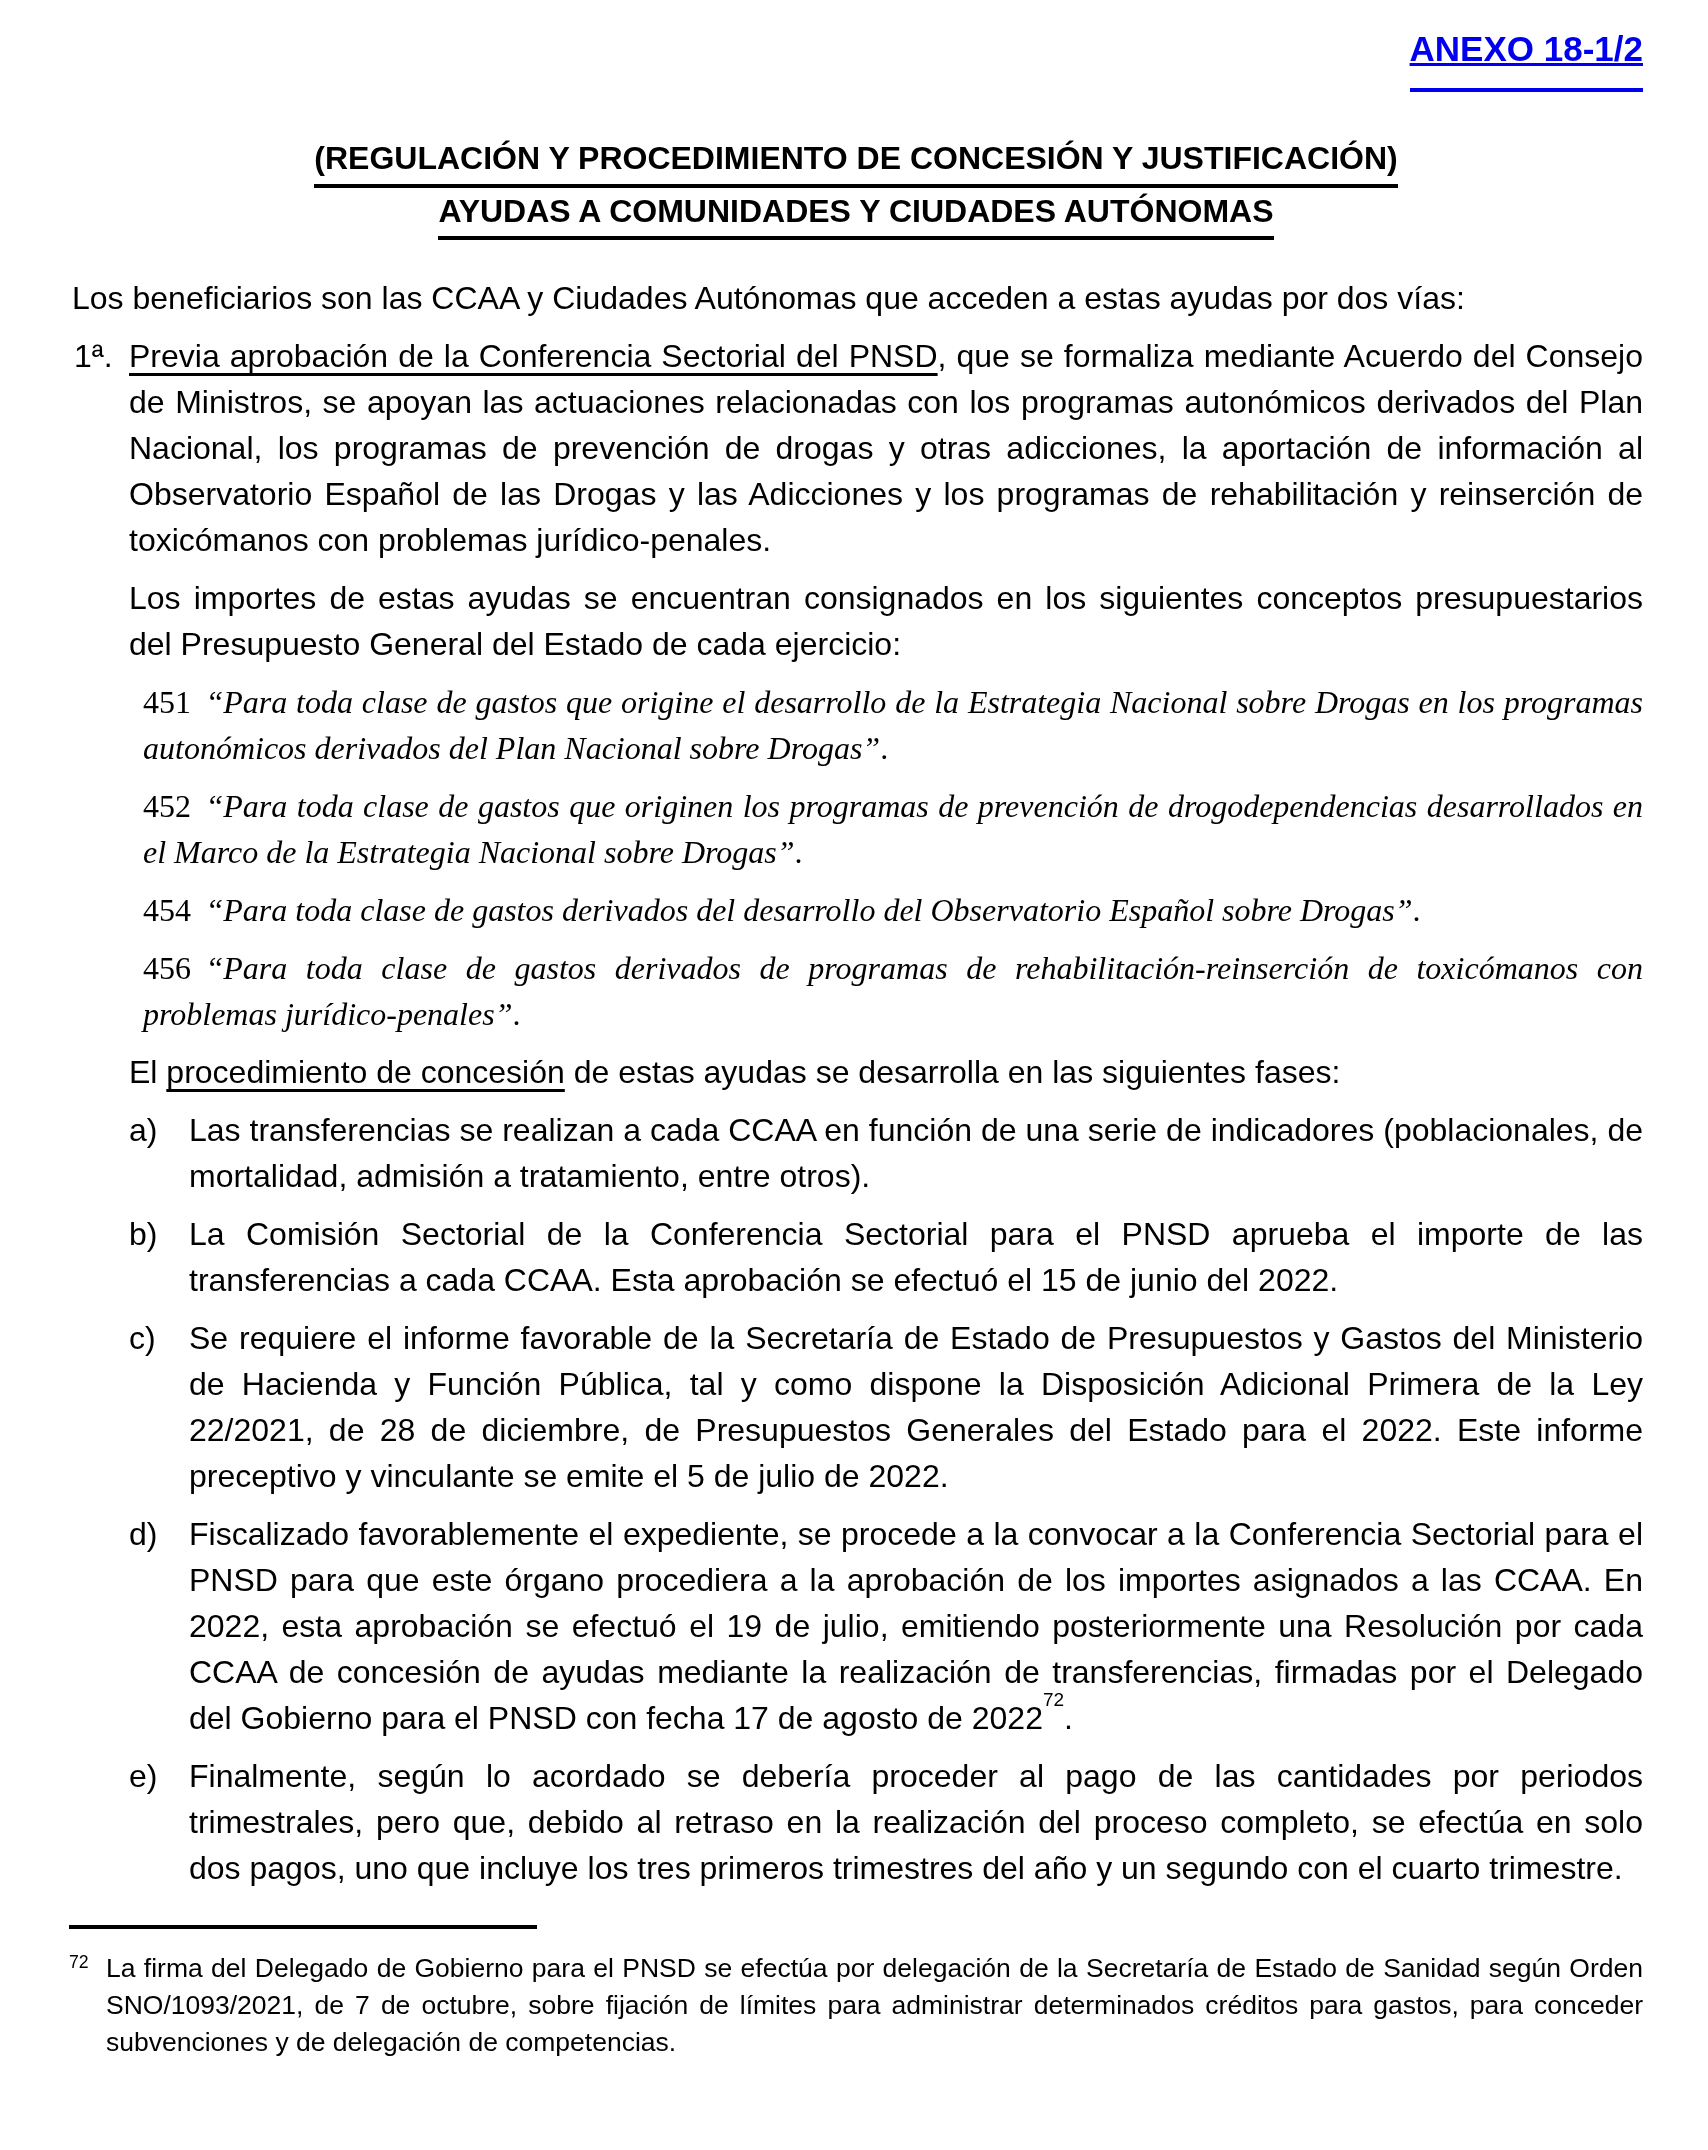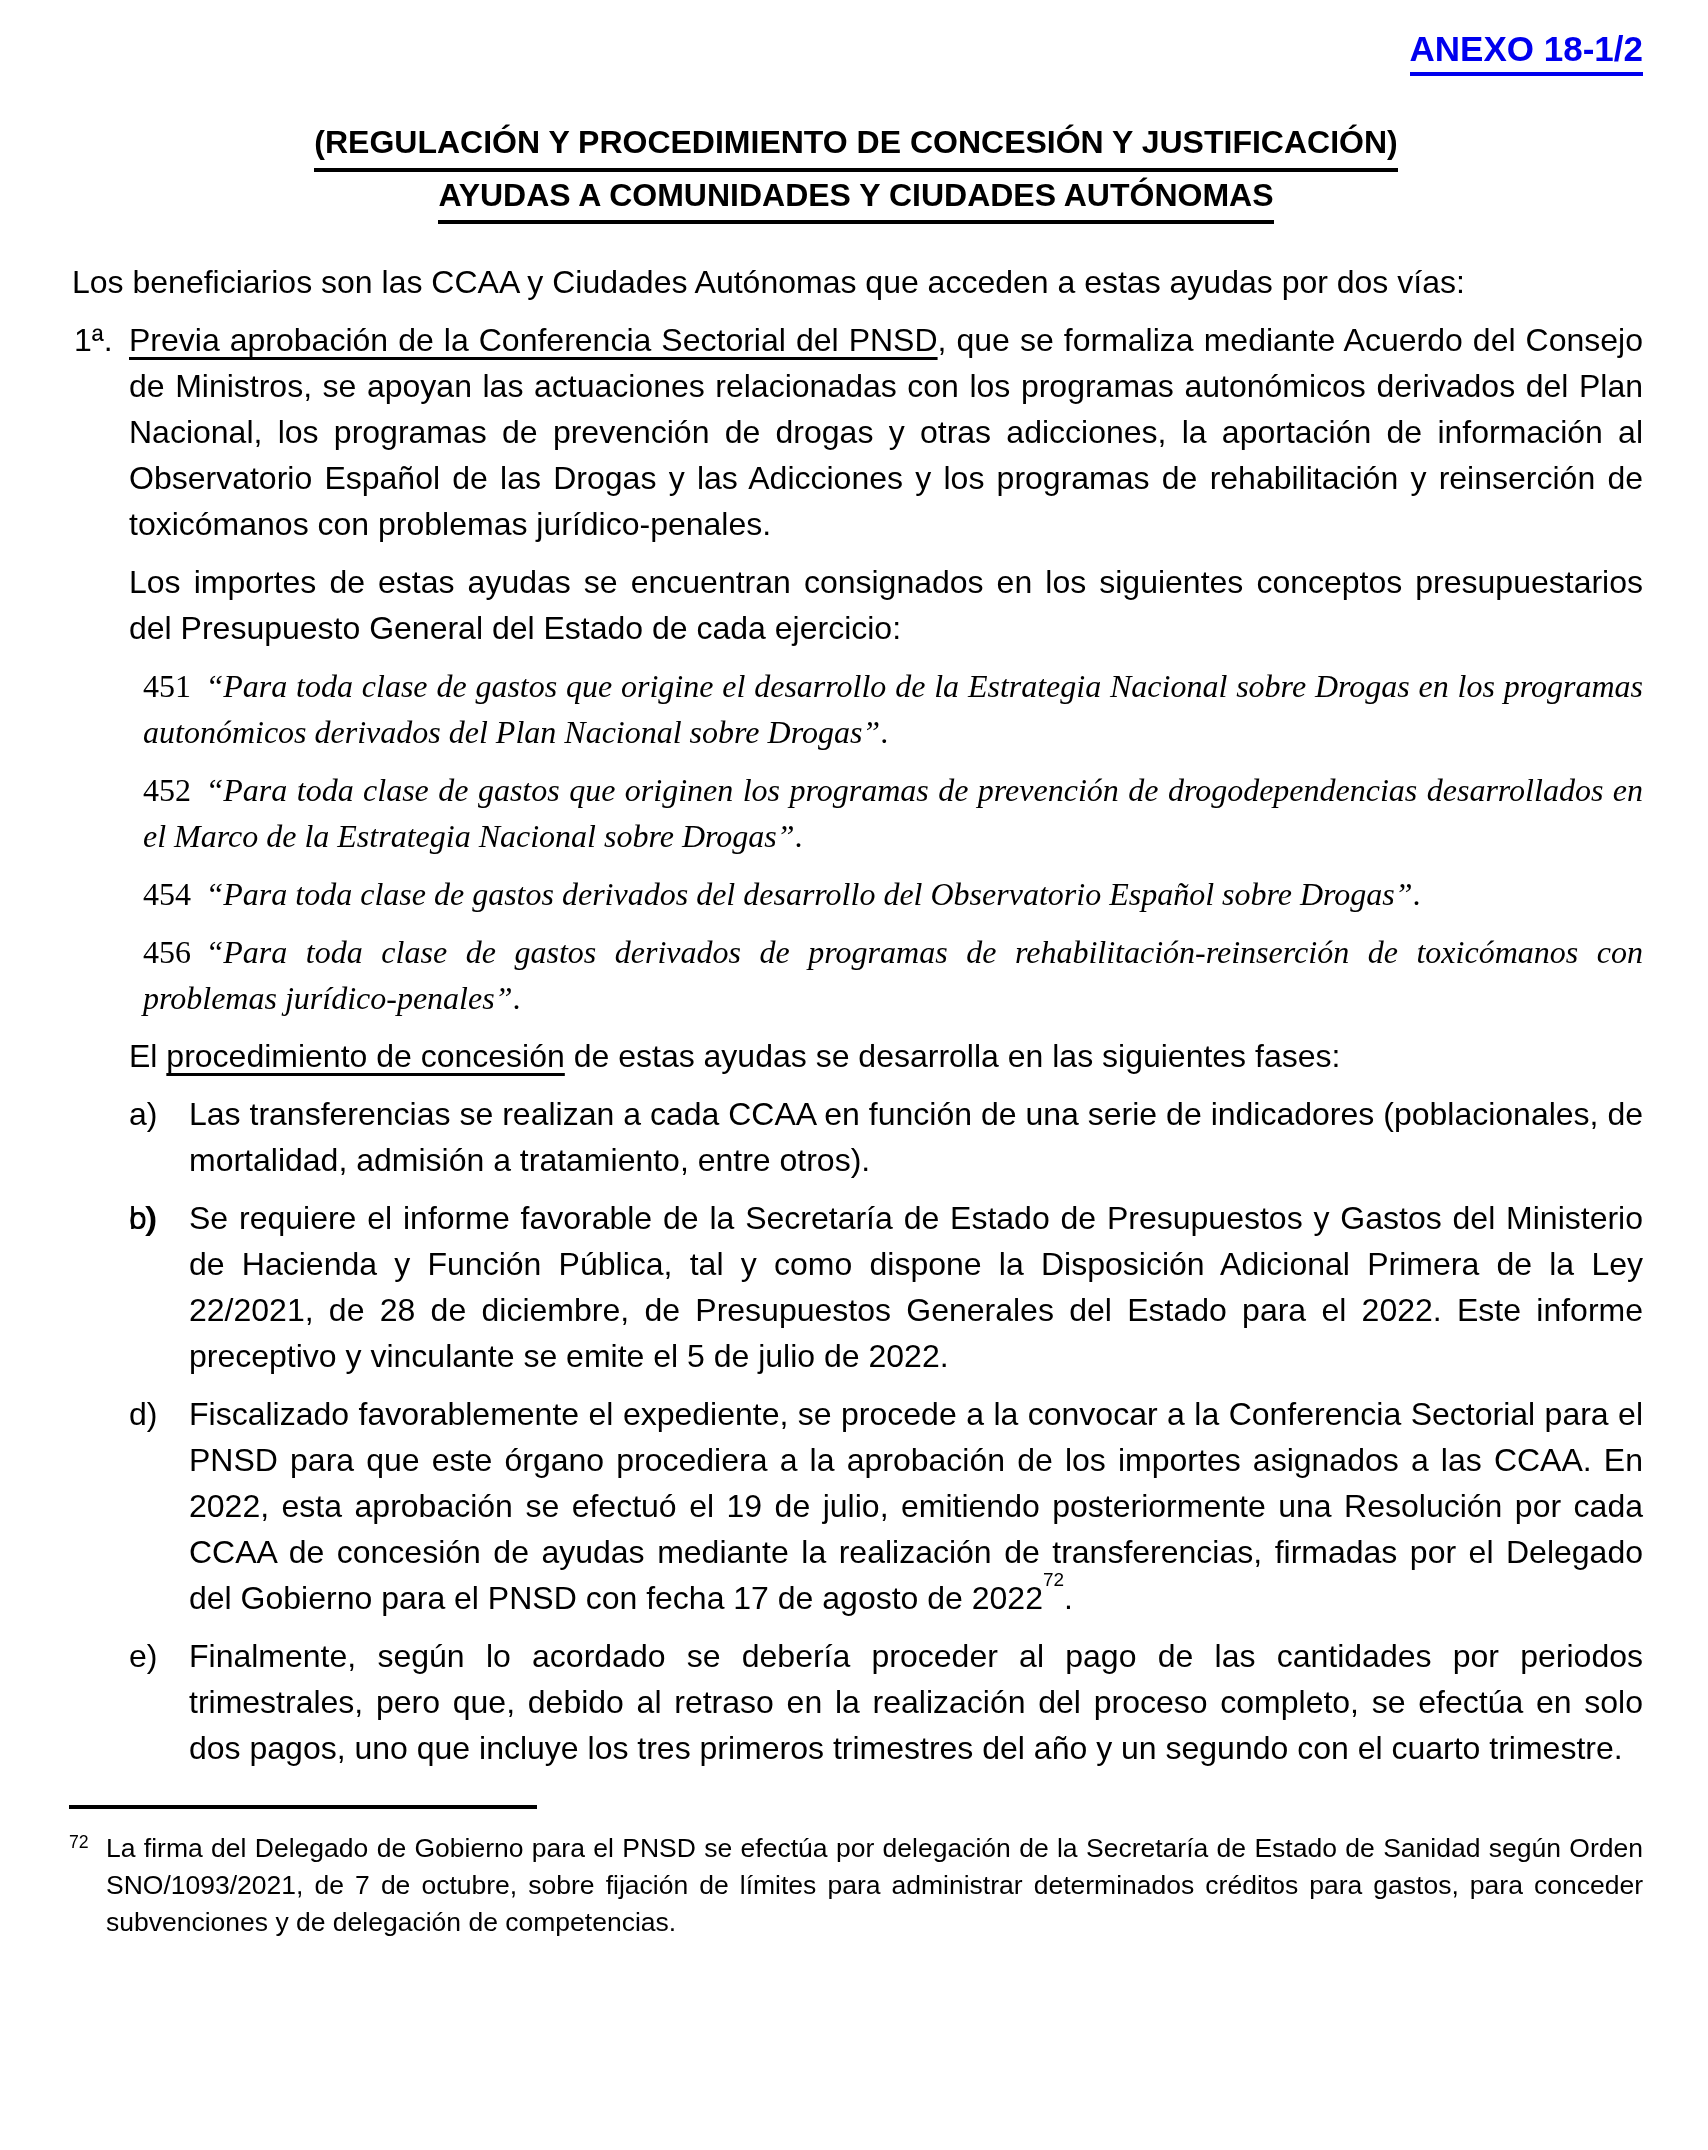--- a/index.html
+++ b/index.html
@@ -21,21 +21,22 @@
   .annex {
     text-align: right;
     font-weight: 700;
     font-size: 35px;
     line-height: 40px;
     color: #0000EE;
   }
   .annex .bar-u {
     display: inline-block;
     border-bottom: 4px solid #0000EE;
-    padding-bottom: 3px;
+    padding-bottom: 19px;
+    text-decoration: underline;
   }
 
   
   .title { margin-top: 43px; text-align: center; font-weight: 700; }
   .title-line { line-height: 47px; }
   .title-line .bar-u {
     display: inline-block;
     border-bottom: 4.8px solid #000000;
     padding-bottom: 1.6px;
   }
@@ -125,21 +126,21 @@
   <span class="code">456</span><span class="q">“Para toda clase de gastos derivados de programas de rehabilitación-reinserción de toxicómanos con problemas jurídico-penales”</span><span>.</span>
 </div>
 
 <p class="indent"><span>El </span><span class="u">procedimiento de concesión</span><span> de estas ayudas se desarrolla en las siguientes fases:</span></p>
 
 <div class="phase">
   <span class="marker">a)</span><span>Las transferencias se realizan a cada CCAA en función de una serie de indicadores (poblacionales, de mortalidad, admisión a tratamiento, entre otros).</span>
 </div>
 
 <div class="phase">
-  <span class="marker">b)</span>
+  <span class="marker">b)</span><span>La Comisión Sectorial de la Conferencia Sectorial para el PNSD aprueba el importe de las transferencias a cada CCAA. Esta aprobación se efectuó el 15 de junio del 2022.</span>
 </div>
 
 <div class="phase">
   <span class="marker">c)</span><span>Se requiere el informe favorable de la Secretaría de Estado de Presupuestos y Gastos del Ministerio de Hacienda y Función Pública, tal y como dispone la Disposición Adicional Primera de la Ley 22/2021, de 28 de diciembre, de Presupuestos Generales del Estado para el 2022. Este informe preceptivo y vinculante se emite el 5 de julio de 2022.</span>
 </div>
 
 <div class="phase">
   <span class="marker">d)</span><span>Fiscalizado favorablemente el expediente, se procede a la convocar a la Conferencia Sectorial para el PNSD para que este órgano procediera a la aprobación de los importes asignados a las CCAA. En 2022, esta aprobación se efectuó el 19 de julio, emitiendo posteriormente una Resolución por cada CCAA de concesión de ayudas mediante la realización de transferencias, firmadas por el Delegado del Gobierno para el PNSD con fecha 17 de agosto de 2022</span><sup class="body-sup">72</sup><span>.</span>
 </div>
 

